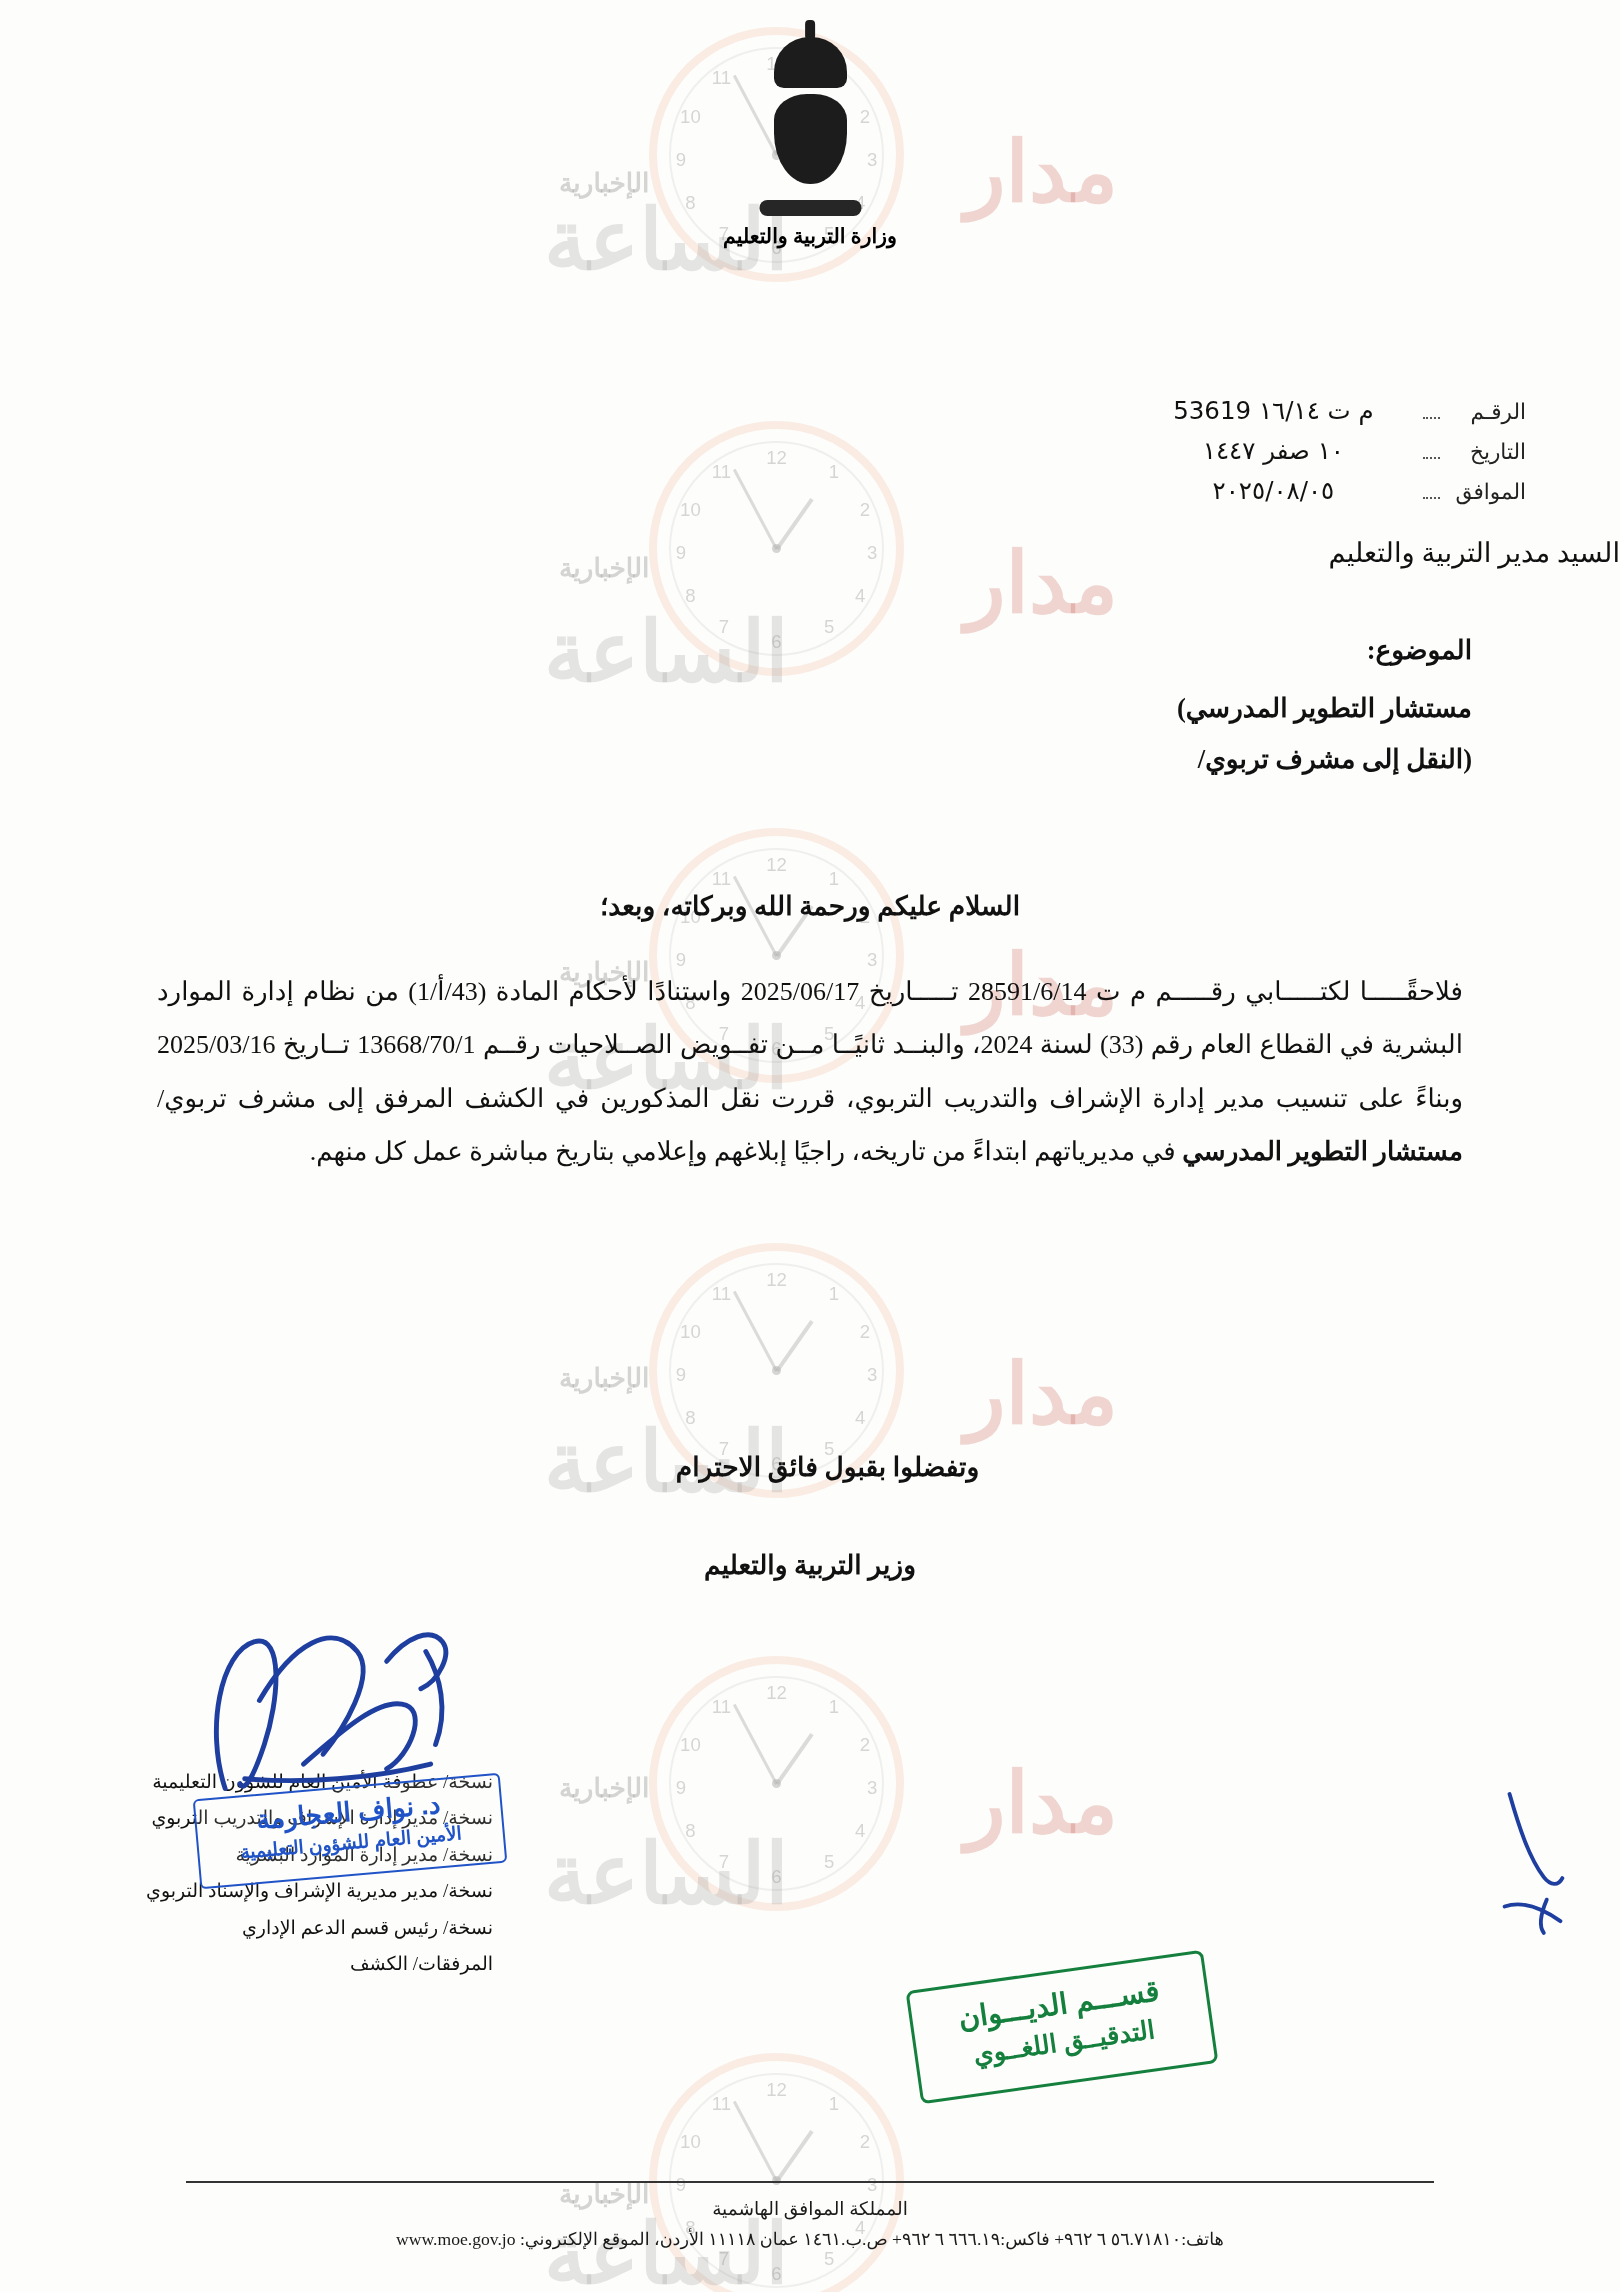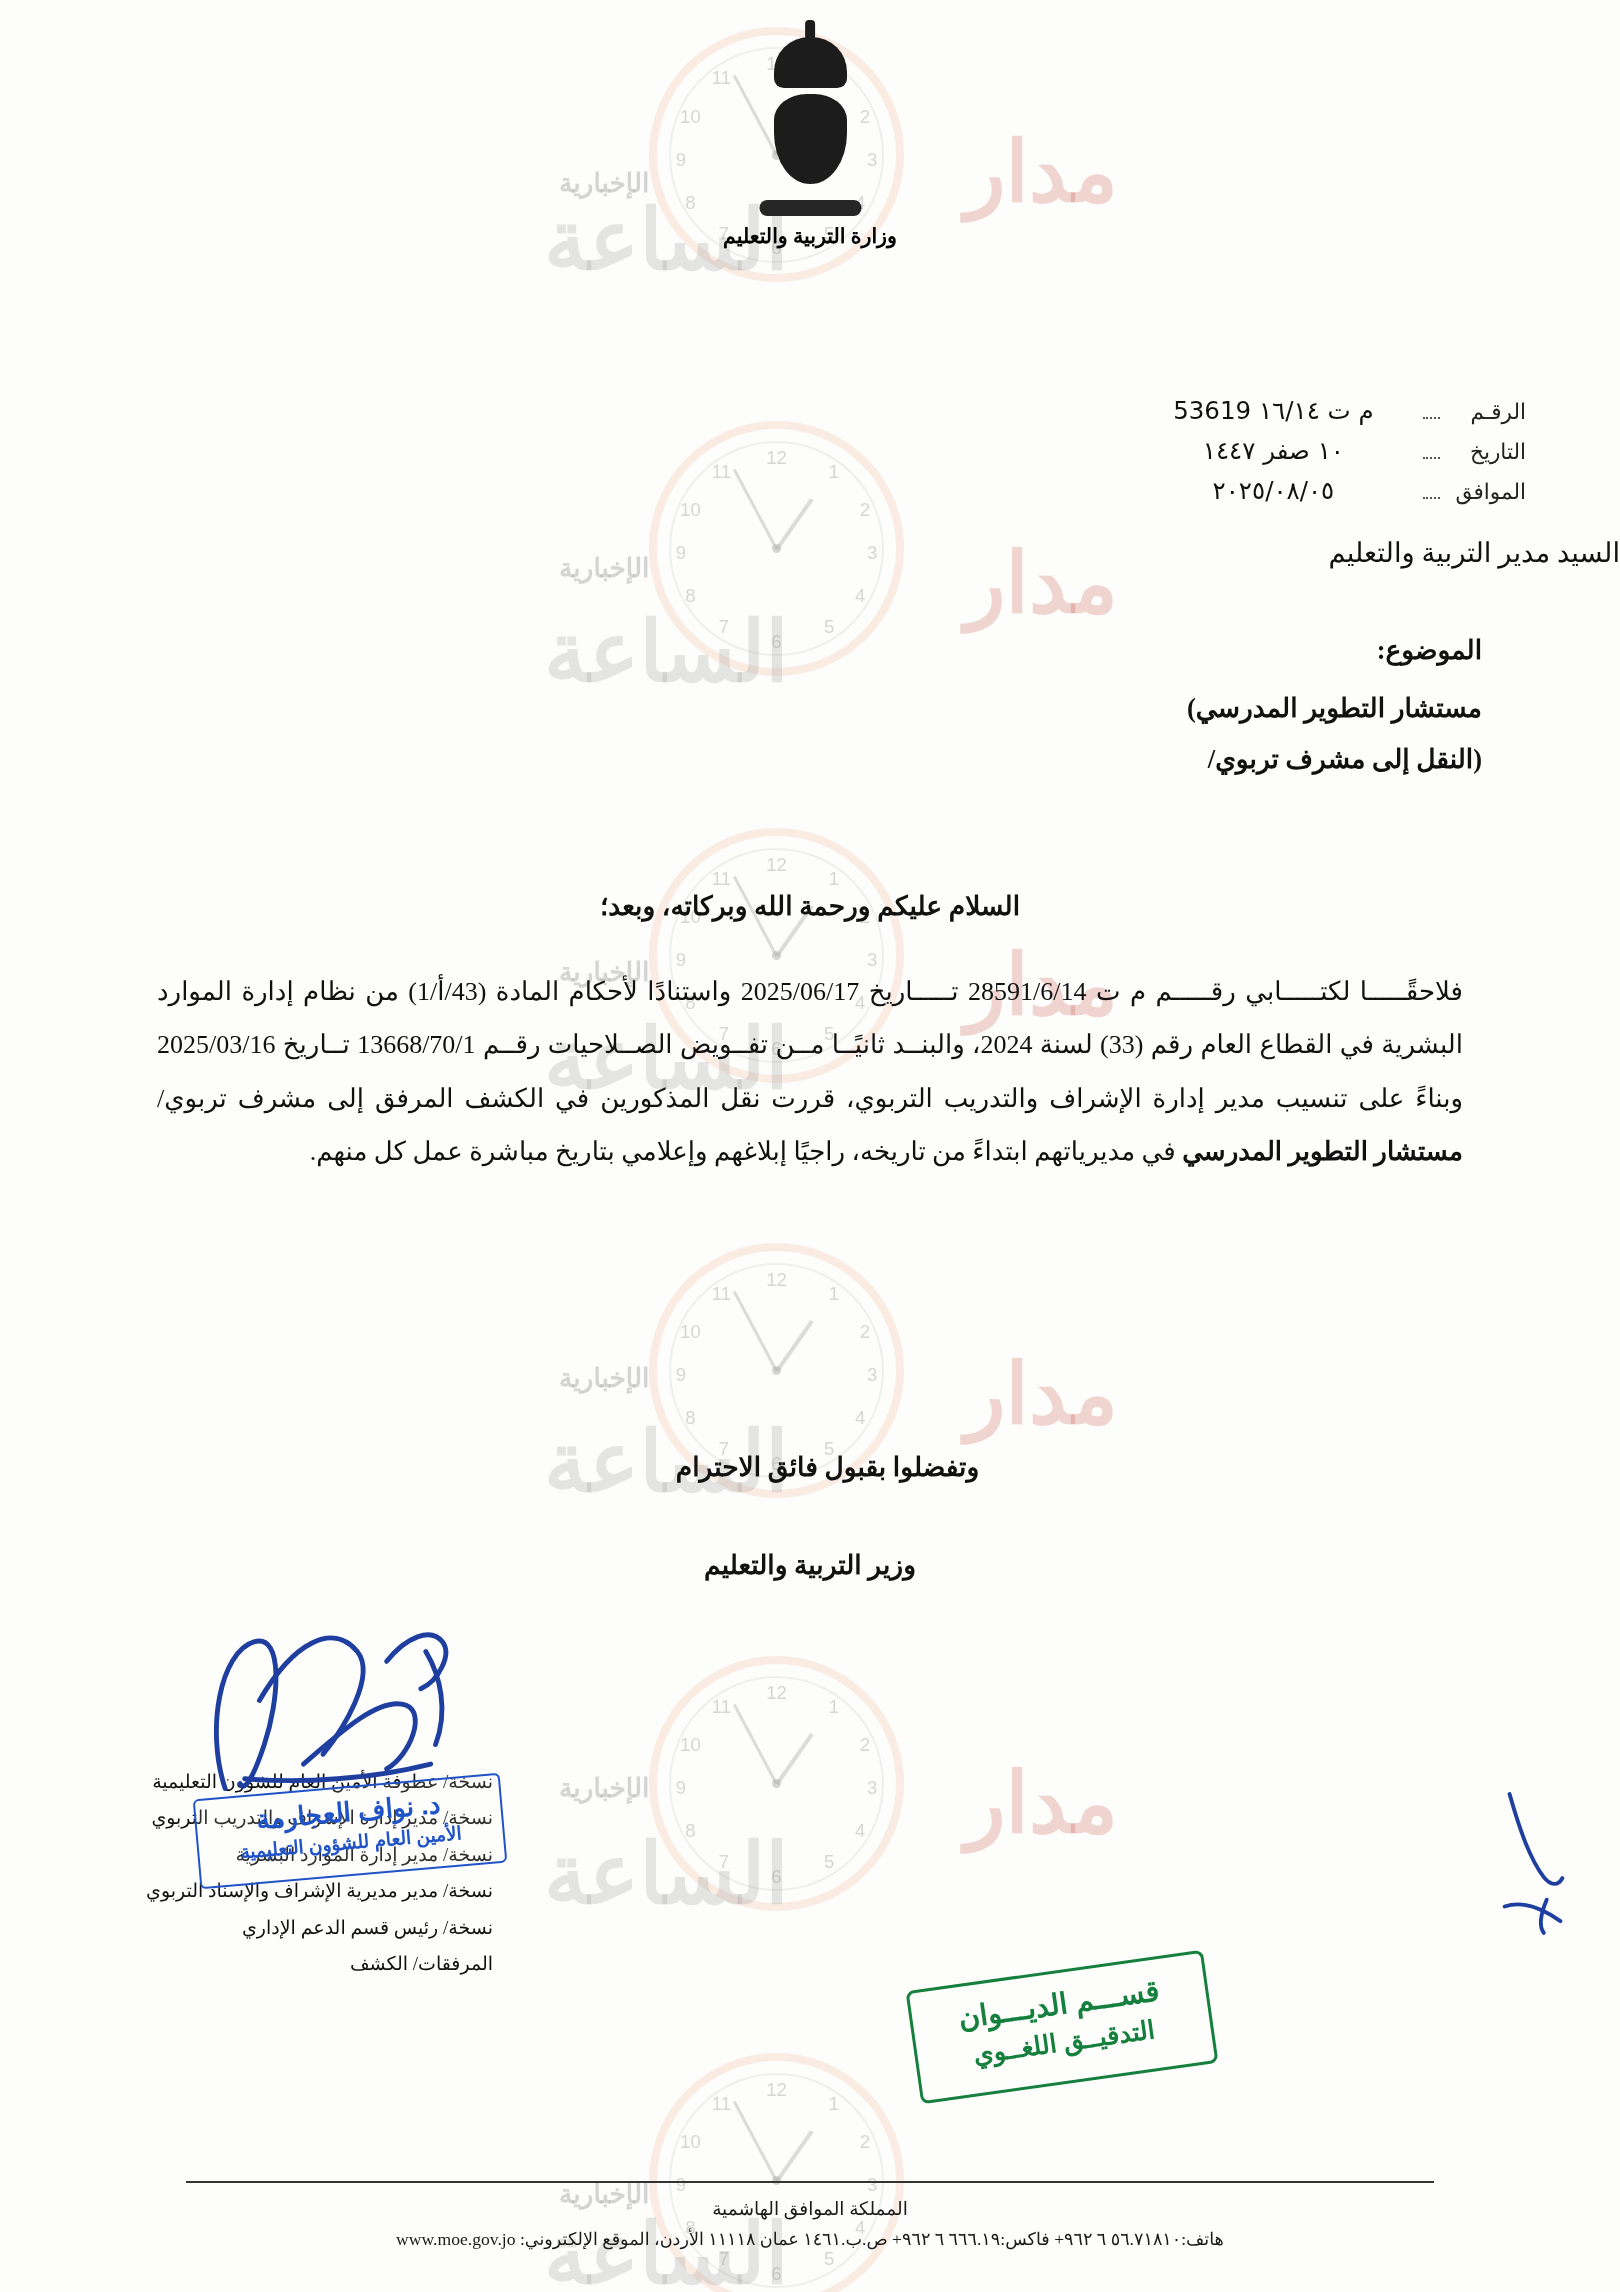--- a/index.html
+++ b/index.html
@@ -162,21 +162,21 @@
     top: 537px;
     right: 0; left: 0;
     text-align: right;
     font-size: 27.4px;
     font-weight: normal;
     z-index: 2;
   }
   .subject-block {
     position: absolute;
     top: 625px;
-    right: 138px;
+    right: 148px;
     z-index: 2;
     font-size: 26.5px;
     font-weight: bold;
     line-height: 1.95;
   }
   .subject-block .label { margin-bottom: 5.9px; }
 
   .greeting {
     position: absolute;
     top: 890px;

